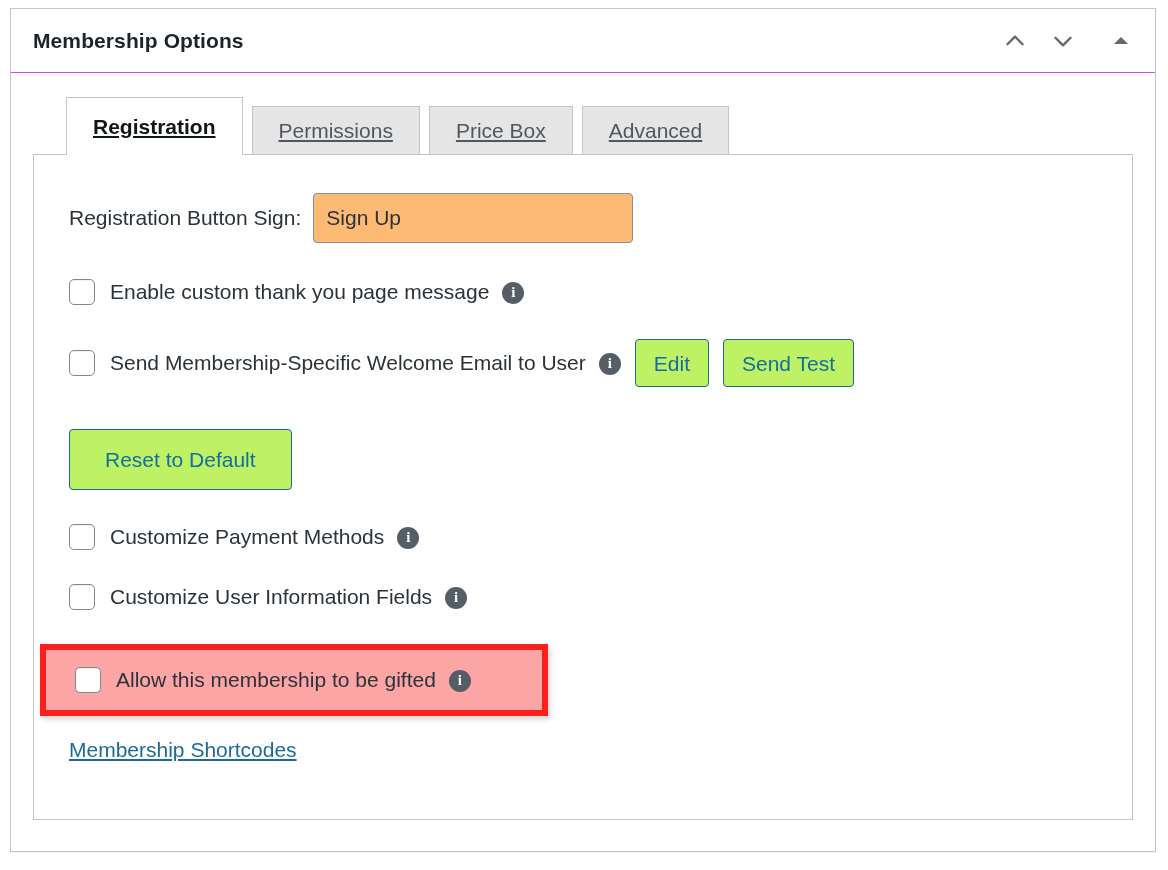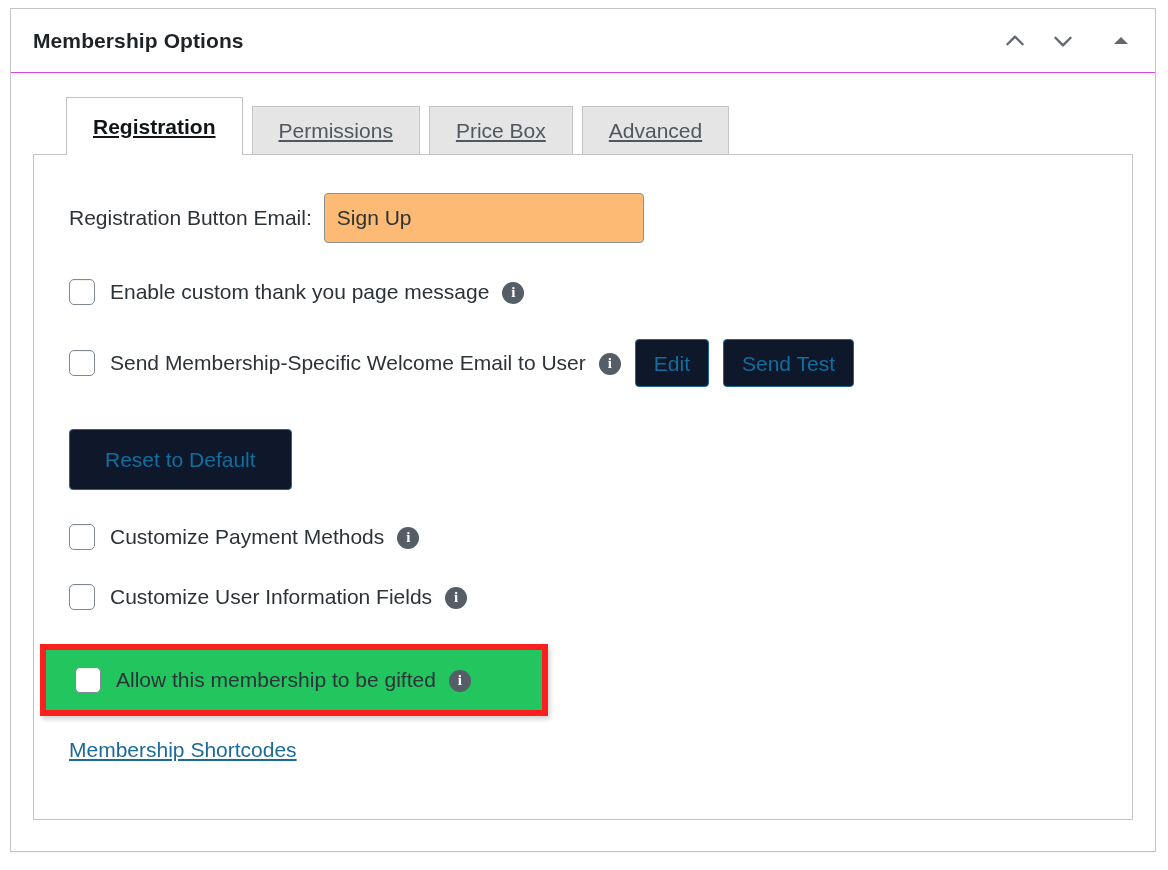--- a/index.html
+++ b/index.html
@@ -230,21 +230,21 @@
     box-sizing: border-box;
     display: inline-flex;
     align-items: center;
     justify-content: center;
     height: 48px;
     padding: 0 18px;
     margin-left: 14px;
     font-size: 21px;
     font-family: "Liberation Sans", sans-serif;
     color: #126e9e;
-    background: #0f172a;
+    background: #bef264;
     border: 1px solid #1a6b8f;
     border-radius: 4px;
     cursor: pointer;
     white-space: nowrap;
     line-height: 1;
   }
   .btn.standalone {
     margin-left: 0;
     margin-top: 8px;
     height: 61px;
@@ -258,21 +258,21 @@
   }
 
   
   .highlight-box {
     box-sizing: border-box;
     position: relative;
     margin-left: -29px;
     margin-right: 0;
     width: 508px;
     border: 6px solid #fa2020;
-    background: #22c55e;
+    background: #fca5a5;
     box-shadow: 2px 3px 5px rgba(0,0,0,0.18);
     padding: 17px 0 17px 29px;
     margin-bottom: 22px;
   }
   .highlight-box .check-row { margin-bottom: 0; }
 
   
   .shortcode-link {
     font-size: 21px;
     color: #1a6b9a;
@@ -322,21 +322,21 @@
       </div>
       <div class="tab">
         <span>Advanced</span>
       </div>
     </div>
 
     <div class="tab-panel">
       <div class="panel-inner">
 
         <div class="field-row">
-          <label class="field-label">Registration Button Email:</label>
+          <label class="field-label">Registration Button Sign:</label>
           <input class="text-input" type="text" value="Sign Up" style="">
         </div>
 
         <div class="check-row">
           <div class="checkbox"></div>
           <span class="check-label">Enable custom thank you page message</span>
           <span class="info-icon">
               <span>i</span>
             </span>
         </div>

